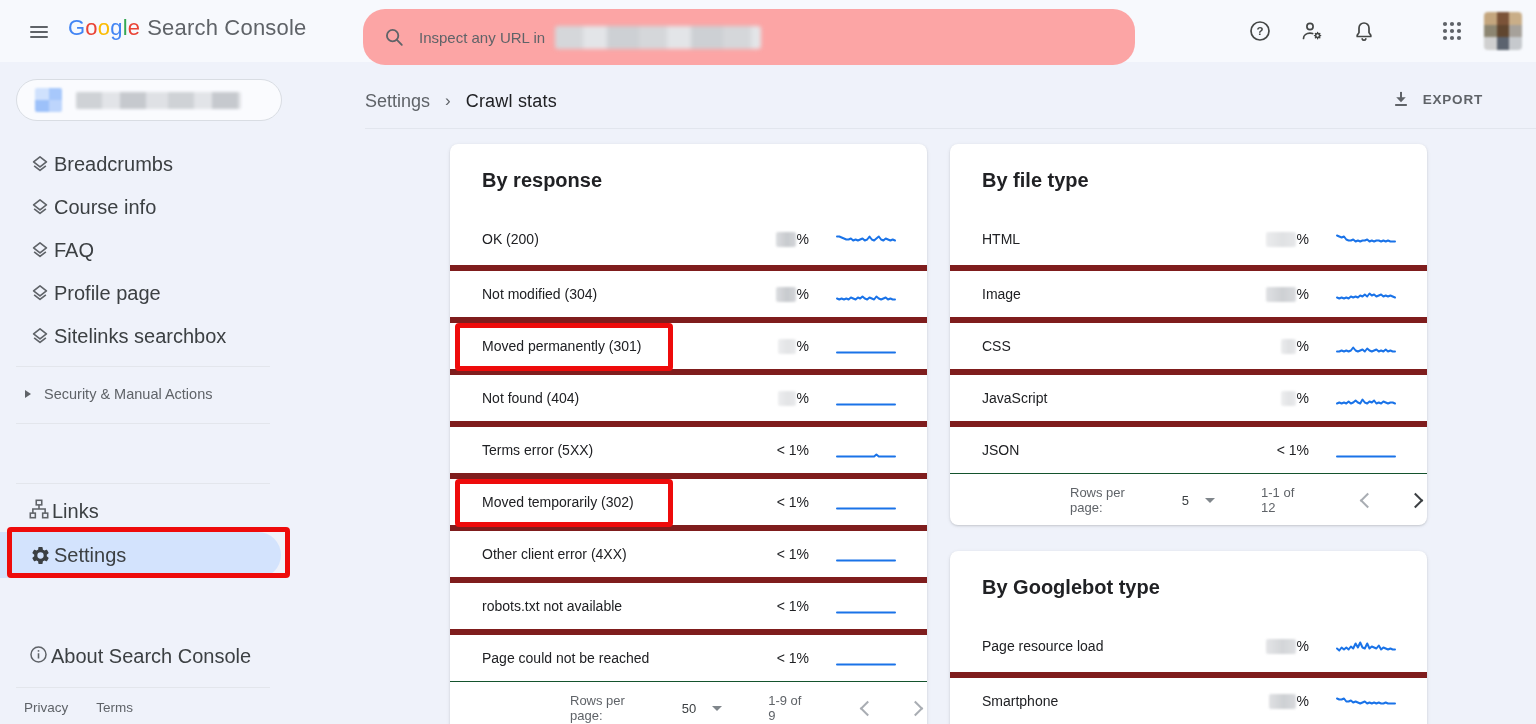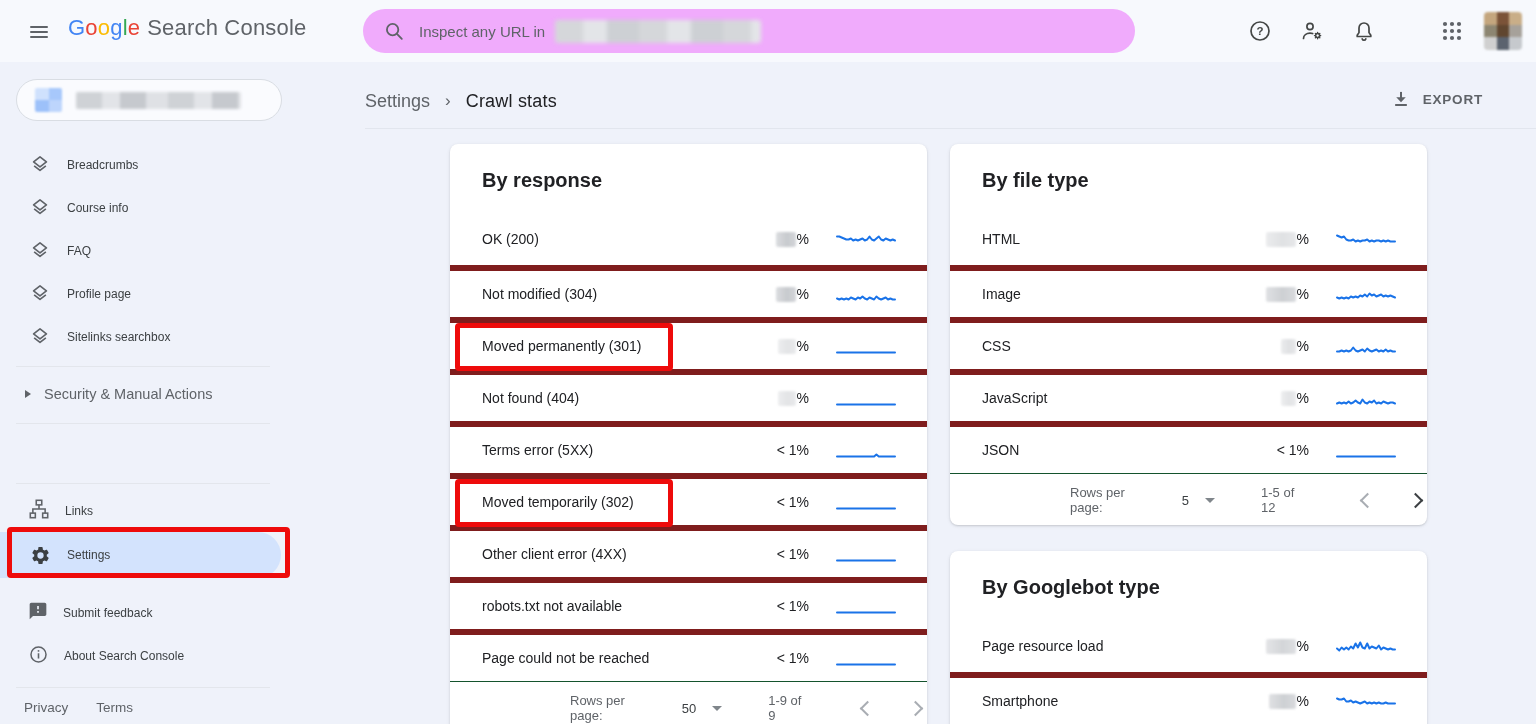--- a/index.html
+++ b/index.html
@@ -5,41 +5,41 @@
   html,body{margin:0;padding:0;background:#eff2fa;}
   #app{position:relative;width:1536px;height:724px;overflow:hidden;background:#eff2fa;
        font-family:"Liberation Sans","DejaVu Sans",sans-serif;color:#202124;}
 
   
   .topbar{position:absolute;top:0;left:0;right:0;height:62px;background:#f7f9fd;display:flex;align-items:center;z-index:10;}
   .hamburger{position:absolute;left:22px;top:15px;width:34px;height:34px;border:none;background:none;cursor:pointer;padding:5px;}
   .logo{position:absolute;left:68px;top:15px;display:flex;align-items:baseline;font-size:22px;letter-spacing:.2px;cursor:pointer;}
   .logo-google{font-weight:500;}
   .logo-product{color:#5f6368;margin-left:7px;font-weight:400;}
-  .searchbar{position:absolute;left:363px;top:9px;width:772px;height:44px;border-radius:22px;background:#f0abfc;display:flex;align-items:center;cursor:text;}
+  .searchbar{position:absolute;left:363px;top:9px;width:772px;height:56px;border-radius:22px;background:#fca5a5;display:flex;align-items:center;cursor:text;}
   .searchbar .s-icon{margin-left:20px;display:flex;}
   .search-text{margin-left:14px;font-size:15px;color:#5f6368;}
   .search-redact{margin-left:10px;width:206px;height:23px;border-radius:3px;filter:blur(2px);
      background:repeating-linear-gradient(90deg,#d5d7da 0 28px,#e3e5e8 28px 52px,#cdd0d4 52px 84px);}
   .topbar-right{position:absolute;right:14px;top:11px;display:flex;align-items:center;gap:12px;}
   .tb-btn{width:40px;height:40px;border:none;background:none;display:flex;align-items:center;justify-content:center;cursor:pointer;padding:0;}
   .tb-btn.apps{margin-left:36px;}
   .avatar{width:38px;height:38px;border-radius:4px;overflow:hidden;display:grid;grid-template-columns:repeat(3,1fr);grid-template-rows:repeat(3,1fr);filter:blur(1px);cursor:pointer;}
 
   
   .sidebar{position:absolute;top:62px;left:0;width:300px;bottom:0;}
   .property-pill{position:absolute;top:17px;left:16px;width:266px;height:42px;border:1px solid #d9dde3;border-radius:22px;
      background:#fafbfe;display:flex;align-items:center;padding-left:18px;box-sizing:border-box;cursor:pointer;}
   .prop-fav{width:27px;height:24px;display:grid;grid-template-columns:1fr 1fr;grid-template-rows:1fr 1fr;filter:blur(.8px);border-radius:2px;overflow:hidden;}
   .prop-bar{margin-left:14px;width:165px;height:17px;border-radius:2px;filter:blur(1.8px);
      background:repeating-linear-gradient(90deg,#cfd2d6 0 26px,#e2e4e8 26px 44px,#c6c9ce 44px 70px,#dfe1e5 70px 92px);}
   .enh-list{position:absolute;top:81px;left:0;right:0;}
   .side-item{display:flex;align-items:center;height:43px;padding-left:28px;cursor:pointer;}
   .side-item .icon{width:24px;display:flex;justify-content:center;}
-  .side-label{margin-left:15px;font-size:12px;font-weight:500;color:#3c4043;}
+  .side-label{margin-left:2px;font-size:20px;font-weight:500;color:#3c4043;}
   .side-divider{position:absolute;left:16px;width:254px;height:1px;background:#e3e6ec;}
   .side-section{position:absolute;left:0;right:0;height:40px;display:flex;align-items:center;padding-left:25px;cursor:pointer;}
   .caret{width:0;height:0;border-left:6px solid #5f6368;border-top:4.5px solid transparent;border-bottom:4.5px solid transparent;margin-right:13px;}
   .section-label{font-size:14.5px;font-weight:500;color:#5f6368;}
   .side-tool{position:absolute;left:0;right:0;height:42px;display:flex;align-items:center;padding-left:28px;cursor:pointer;}
   .settings-pill{position:absolute;left:0;top:470px;width:281px;height:46px;background:#d3e3fd;border-radius:0 24px 24px 0;
      display:flex;align-items:center;padding-left:28px;box-sizing:border-box;cursor:pointer;}
   .settings-annotation{position:absolute;left:7px;top:465px;width:283px;height:51px;border:5px solid #ee0b0b;border-radius:4px;box-sizing:border-box;z-index:6;pointer-events:none;}
   .legal{position:absolute;left:24px;top:638px;display:flex;gap:28px;font-size:13.5px;color:#5f6368;}
   .legal span{cursor:pointer;}
@@ -241,28 +241,20 @@
     <div class="settings-pill">
       <span class="icon" style="width:24px;display:flex;justify-content:center;">
         <svg width="21" height="21" viewBox="0 0 24 24" fill="#3c4043">
           <path d="M19.14 12.94c.04-.3.06-.61.06-.94 0-.32-.02-.64-.07-.94l2.03-1.58a.49.49 0 0 0 .12-.61l-1.92-3.32a.49.49 0 0 0-.59-.22l-2.39.96c-.5-.38-1.03-.7-1.62-.94l-.36-2.54a.48.48 0 0 0-.48-.41h-3.84c-.24 0-.43.17-.47.41l-.36 2.54c-.59.24-1.13.57-1.62.94l-2.39-.96a.49.49 0 0 0-.59.22L2.74 8.87c-.12.21-.08.47.12.61l2.03 1.58c-.05.3-.09.63-.09.94s.02.64.07.94l-2.03 1.58a.49.49 0 0 0-.12.61l1.92 3.32c.12.22.37.29.59.22l2.39-.96c.5.38 1.03.7 1.62.94l.36 2.54c.05.24.24.41.48.41h3.84c.24 0 .44-.17.47-.41l.36-2.54c.59-.24 1.13-.56 1.62-.94l2.39.96c.22.08.47 0 .59-.22l1.92-3.32a.49.49 0 0 0-.12-.61l-2.01-1.58zM12 15.6A3.6 3.6 0 1 1 12 8.4a3.6 3.6 0 0 1 0 7.2z"></path>
         </svg>
       </span>
       <span class="side-label">Settings</span>
     </div>
     <div class="settings-annotation"></div>
 
-    <div class="side-tool" style="top:530px">
-      <span class="icon">
-        <svg width="20" height="20" viewBox="0 0 24 24" fill="#5f6368" fill-rule="evenodd">
-          <path d="M20 2H4c-1.1 0-2 .9-2 2v18l4-4h14c1.1 0 2-.9 2-2V4c0-1.1-.9-2-2-2zm-7 12h-2v-2h2v2zm0-4h-2V6h2v4z"></path>
-        </svg>
-      </span>
-      <span class="side-label">Submit feedback</span>
-    </div>
 
     <div class="side-tool" style="top:573px">
       <span class="icon">
         <svg width="21" height="21" viewBox="0 0 24 24">
           <circle cx="12" cy="12" r="8.6" fill="none" stroke="#5f6368" stroke-width="1.7"></circle>
           <rect x="11.1" y="10.6" width="1.8" height="6" fill="#5f6368"></rect>
           <rect x="11.1" y="7" width="1.8" height="1.8" fill="#5f6368"></rect>
         </svg>
       </span>
       <span class="side-label">About Search Console</span>
@@ -449,21 +441,21 @@
             <polyline points="2.0,17.5 4.3,17.5 6.6,17.5 9.0,17.5 11.3,17.5 13.6,17.5 15.9,17.5 18.2,17.5 20.6,17.5 22.9,17.5 25.2,17.5 27.5,17.5 29.8,17.5 32.2,17.5 34.5,17.5 36.8,17.5 39.1,17.5 41.4,17.5 43.8,17.5 46.1,17.5 48.4,17.5 50.7,17.5 53.0,17.5 55.4,17.5 57.7,17.5 60.0,17.5" fill="none" stroke="#1a73e8" stroke-width="2" stroke-linecap="round" stroke-linejoin="round"></polyline>
           </svg>
   </div>
       </div>
     <div class="pagination" id="pag-filetype">
       <span>Rows per page:</span>
       <span class="rpp-select">
         <span class="rpp-value">5</span>
         <span class="dd-arrow"></span>
       </span>
-      <span class="pag-range">1-5 of 12</span>
+      <span class="pag-range">1-1 of 12</span>
       <button class="chev-btn prev">
           <span class="chev left prev disabled"></span>
         </button>
       <button class="chev-btn next">
           <span class="chev right next"></span>
         </button>
     </div>
   </section>
 
   <section class="card" id="card-googlebot">

